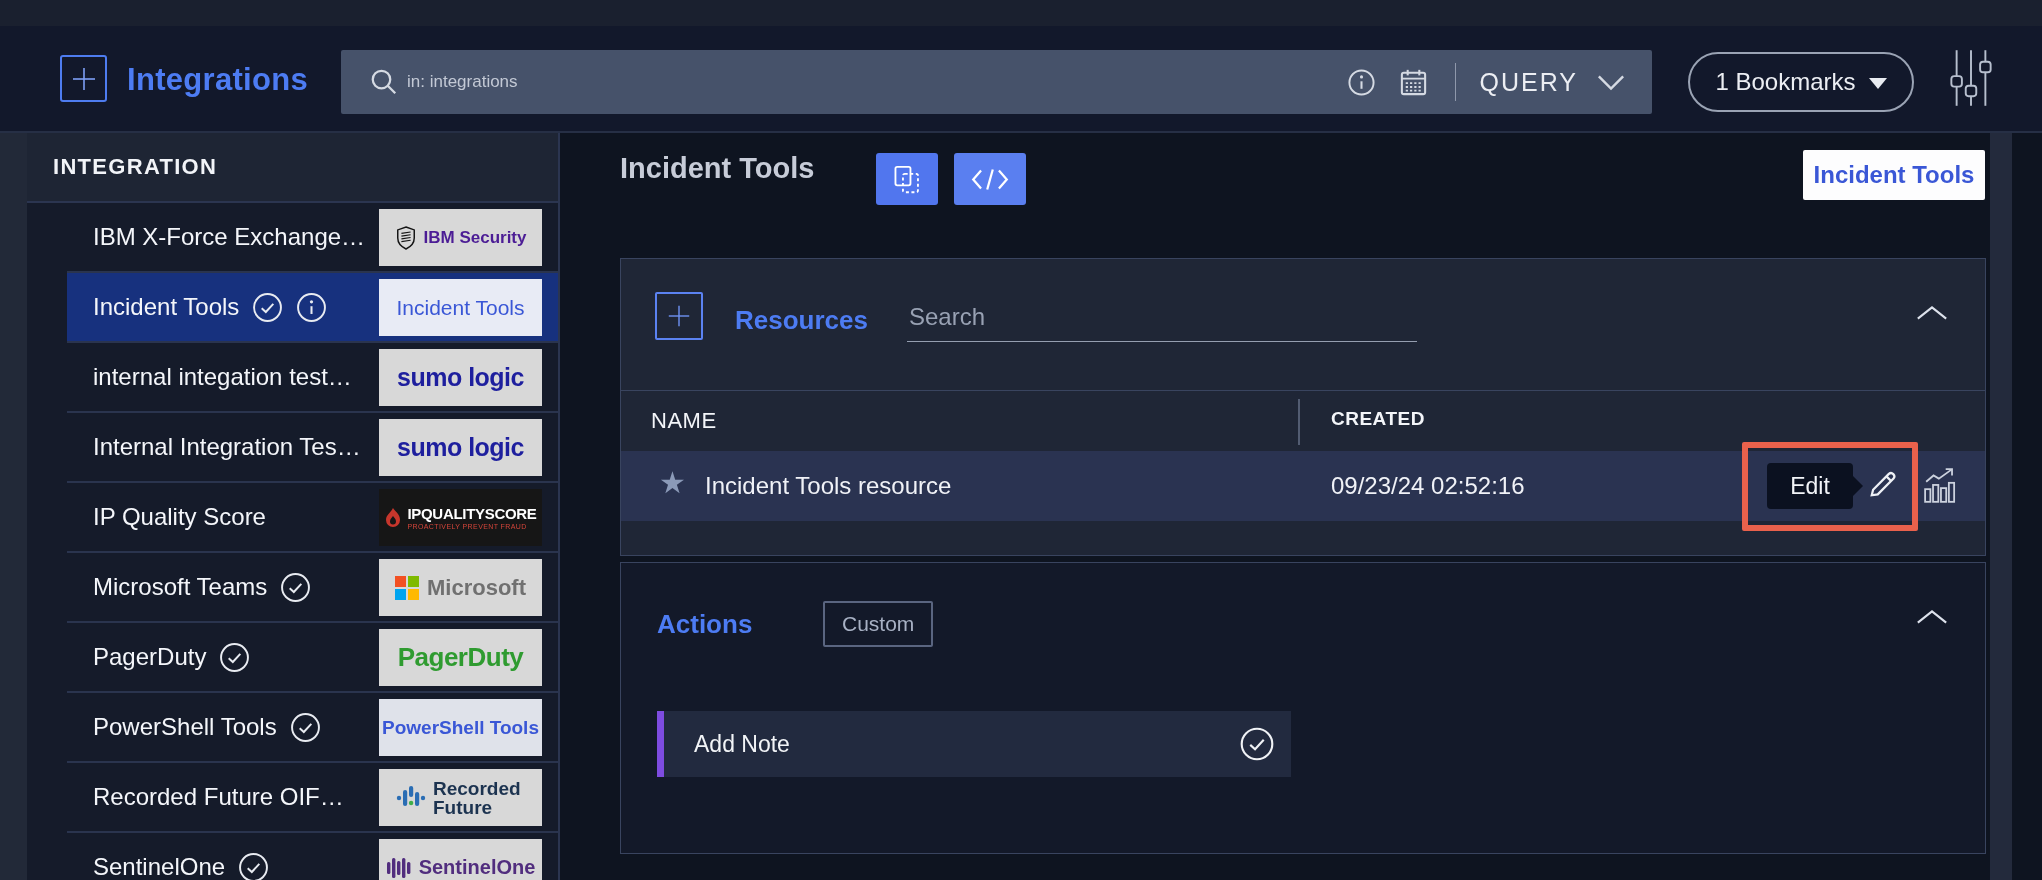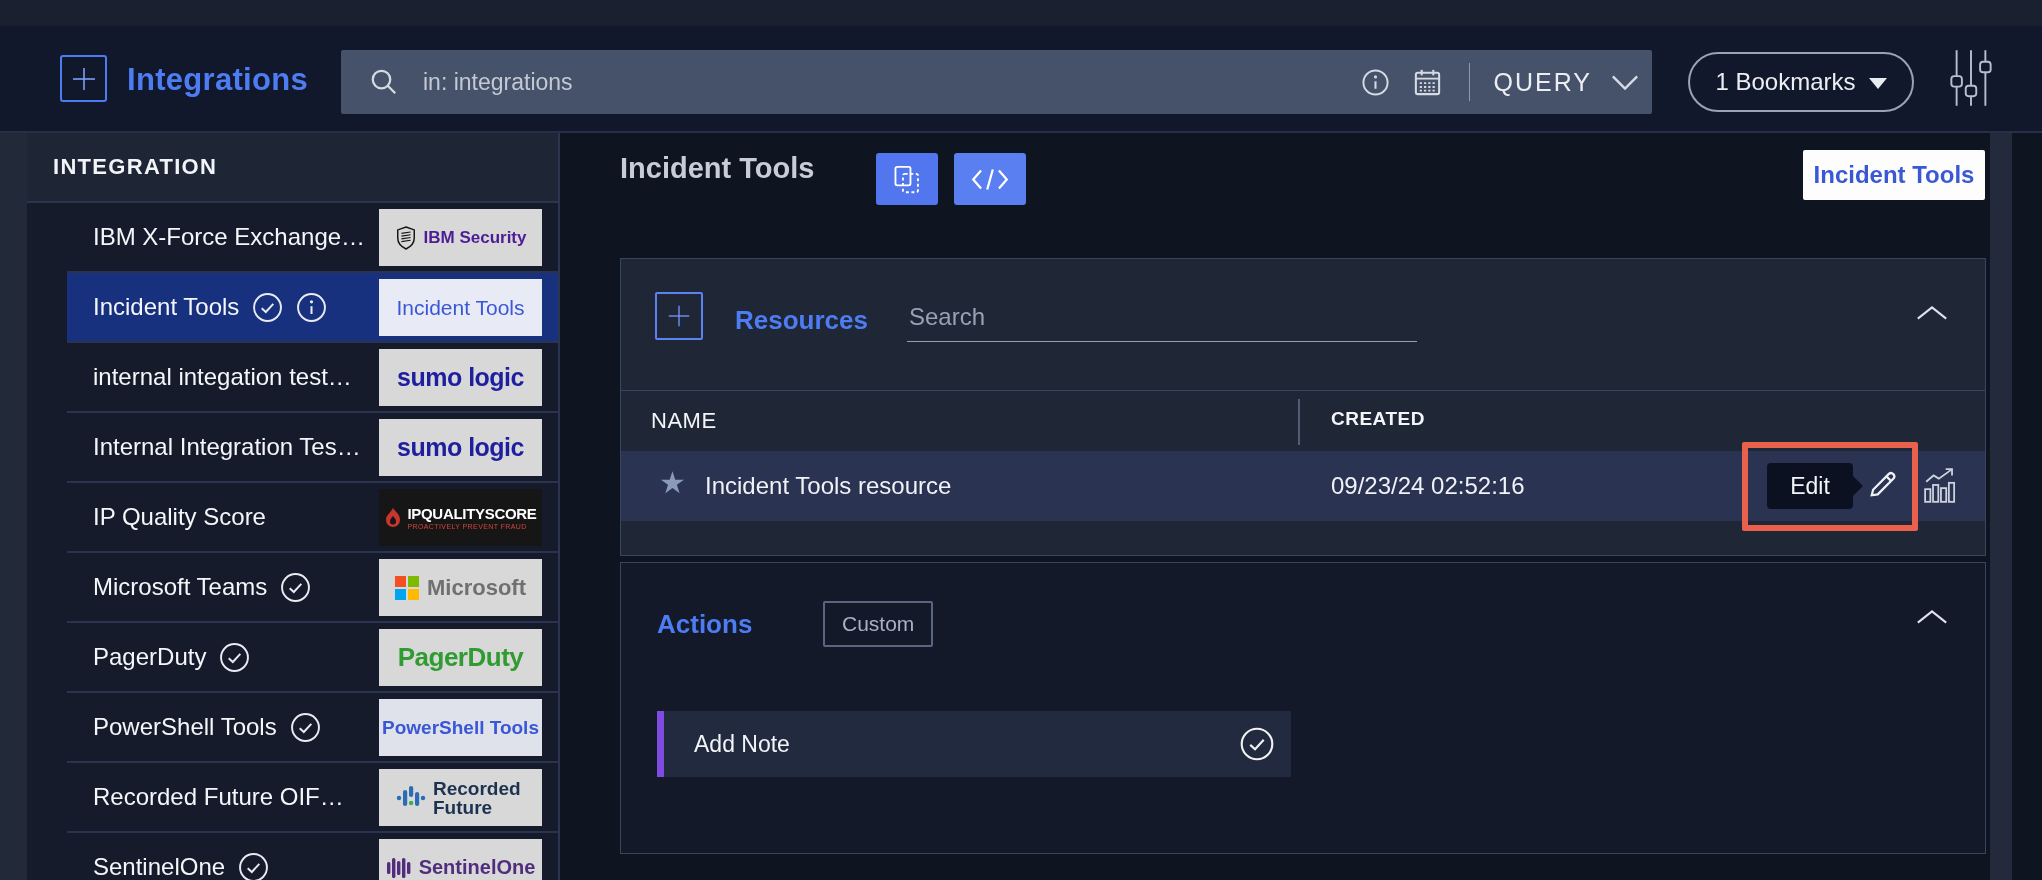--- a/index.html
+++ b/index.html
@@ -6,22 +6,22 @@
   body { background:#0a0e18; font-family:"Liberation Sans", sans-serif; }
   .screen { position:relative; width:2042px; height:880px; background:#0e1420; overflow:hidden; }
 
   
   .topbar { position:absolute; left:0; top:0; width:2042px; height:133px; background:#12182b; border-bottom:2px solid #262f45; }
   .topbar::before { content:""; position:absolute; left:0; top:0; width:100%; height:26px; background:#1a202f; }
   .plus-btn { position:absolute; left:60px; top:55px; width:47px; height:47px; border:2px solid #4e7cf0; border-radius:3px; display:flex; align-items:center; justify-content:center; cursor:pointer; }
   .app-title { position:absolute; left:127px; top:62px; font-size:31px; font-weight:700; color:#4d7cf3; letter-spacing:.3px; }
   .searchbar { position:absolute; left:341px; top:50px; width:1311px; height:64px; background:#46526a; border-radius:2px; display:flex; align-items:center; }
   .search-glass { margin-left:28px; display:flex; }
-  .searchbar input { margin-left:24px; width:820px; background:transparent; border:none; outline:none; color:#c3c9d5; font-size:23px; font-family:"Liberation Sans", sans-serif; }
-  .search-right { position:absolute; right:0; top:0; height:100%; display:flex; align-items:center; padding-right:12px; }
+  .searchbar input { margin-left:8px; width:820px; background:transparent; border:none; outline:none; color:#c3c9d5; font-size:17px; font-family:"Liberation Sans", sans-serif; }
+  .search-right { position:absolute; right:0; top:0; height:100%; display:flex; align-items:center; padding-right:26px; }
   .sr-icon { display:flex; margin-left:22px; cursor:pointer; }
   .sr-divider { width:1px; height:38px; background:#8f98ab; margin:0 24px 0 26px; }
   .query-dd { display:flex; align-items:center; gap:18px; cursor:pointer; }
   .query-label { font-size:25px; color:#eceef3; letter-spacing:2px; }
   .bookmarks { position:absolute; left:1688px; top:52px; width:226px; height:60px; border:2px solid #9aa3b4; border-radius:31px; background:transparent; color:#eceef3; font-size:24px; display:flex; align-items:center; justify-content:center; gap:13px; cursor:pointer; font-family:"Liberation Sans", sans-serif; }
   .caret-down { width:0; height:0; border-left:9px solid transparent; border-right:9px solid transparent; border-top:11px solid #e8ebf1; margin-top:3px; }
   .sliders { position:absolute; left:1948px; top:46px; display:flex; cursor:pointer; }
 
   
   .sb-gutter { position:absolute; left:0; top:133px; width:27px; height:747px; background:#222938; }

